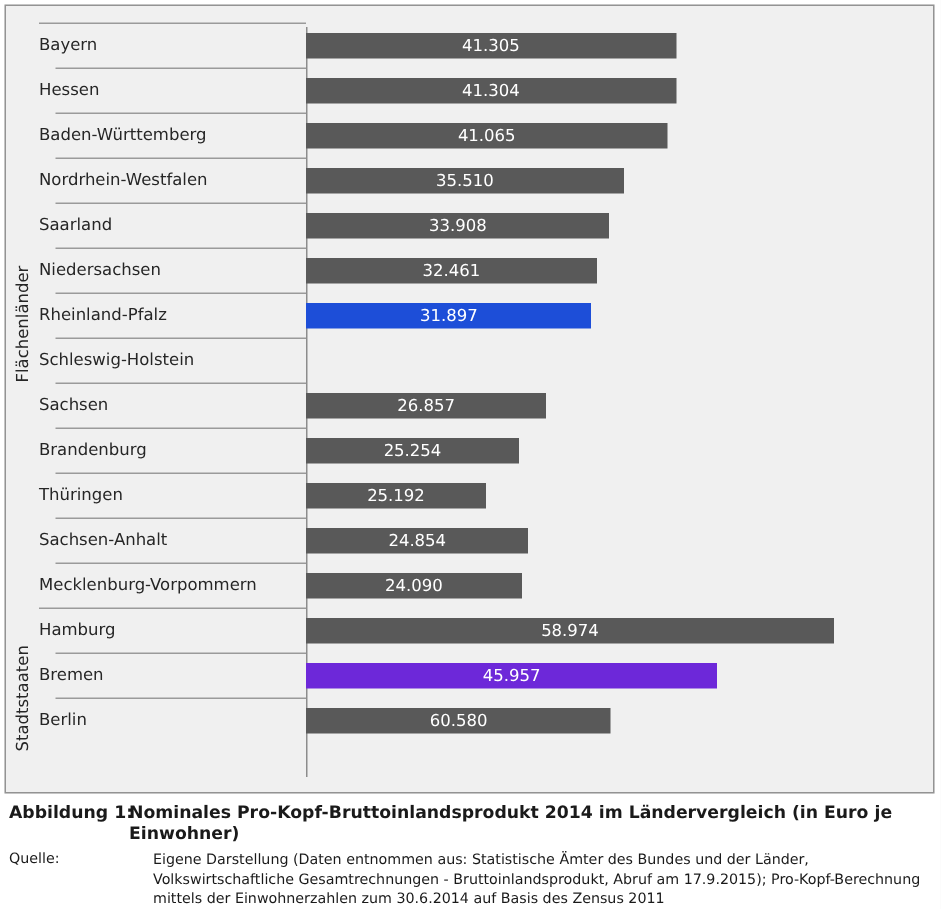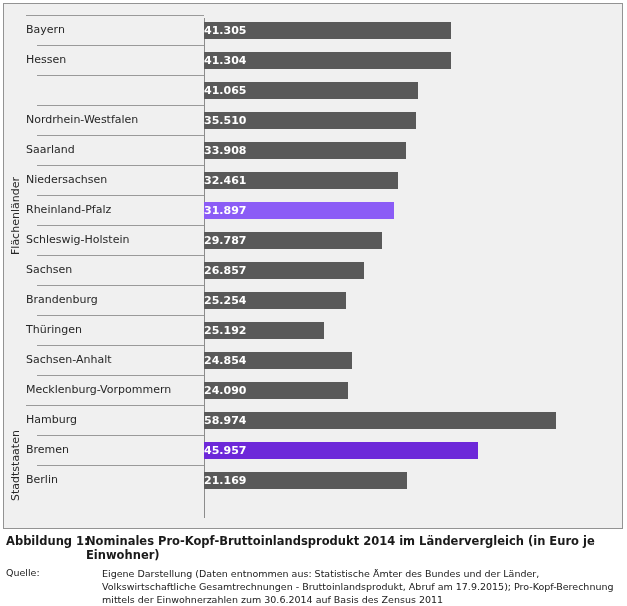--- a/index.html
+++ b/index.html
@@ -116,22 +116,23 @@
     height: 30px;
   }
   .bar {
     position: absolute;
     left: 0;
     top: 7px;
     height: 17px;
     background: #595959;
     color: #ffffff;
     font-size: 11px;
-    font-weight: bold;
+    font-weight: normal;
     line-height: 17px;
+    text-align: center;
     white-space: nowrap;
     overflow: visible;
   }
 
   
   #caption-block {
     position: absolute;
     left: 6px;
     top: 534px;
     width: 615px;
@@ -194,22 +195,23 @@
         </div>
         <div class="row">
           <div class="tick"></div>
           <div class="cat-label">Hessen</div>
           <div class="bar-wrap">
             <div class="bar" style="width: 246.533px; background: rgb(89, 89, 89);"><span>41.304</span></div>
           </div>
         </div>
         <div class="row">
           <div class="tick"></div>
-          <div class="bar-wrap">
-            <div class="bar" style="width: 214px; background: rgb(89, 89, 89);"><span>41.065</span></div>
+          <div class="cat-label">Baden-Württemberg</div>
+          <div class="bar-wrap">
+            <div class="bar" style="width: 241px; background: rgb(89, 89, 89);"><span>41.065</span></div>
           </div>
         </div>
         <div class="row">
           <div class="tick"></div>
           <div class="cat-label">Nordrhein-Westfalen</div>
           <div class="bar-wrap">
             <div class="bar" style="width: 211.95px; background: rgb(89, 89, 89);"><span>35.510</span></div>
           </div>
         </div>
         <div class="row">
@@ -223,29 +225,26 @@
           <div class="tick"></div>
           <div class="cat-label">Niedersachsen</div>
           <div class="bar-wrap">
             <div class="bar" style="width: 193.751px; background: rgb(89, 89, 89);"><span>32.461</span></div>
           </div>
         </div>
         <div class="row">
           <div class="tick"></div>
           <div class="cat-label">Rheinland-Pfalz</div>
           <div class="bar-wrap">
-            <div class="bar" style="width: 190.385px; background: #8b5cf6;"><span>31.897</span></div>
+            <div class="bar" style="width: 190.385px; background: #1d4ed8;"><span>31.897</span></div>
           </div>
         </div>
         <div class="row">
           <div class="tick"></div>
           <div class="cat-label">Schleswig-Holstein</div>
-          <div class="bar-wrap">
-            <div class="bar" style="width: 177.791px; background: rgb(89, 89, 89);"><span>29.787</span></div>
-          </div>
         </div>
         <div class="row">
           <div class="tick"></div>
           <div class="cat-label">Sachsen</div>
           <div class="bar-wrap">
             <div class="bar" style="width: 160.302px; background: rgb(89, 89, 89);"><span>26.857</span></div>
           </div>
         </div>
         <div class="row">
           <div class="tick"></div>
@@ -286,21 +285,21 @@
           <div class="tick"></div>
           <div class="cat-label">Bremen</div>
           <div class="bar-wrap">
             <div class="bar" style="width: 274.305px; background: #6d28d9;"><span>45.957</span></div>
           </div>
         </div>
         <div class="row">
           <div class="tick"></div>
           <div class="cat-label">Berlin</div>
           <div class="bar-wrap">
-            <div class="bar" style="width: 203.414px; background: rgb(89, 89, 89);"><span>21.169</span></div>
+            <div class="bar" style="width: 203.414px; background: rgb(89, 89, 89);"><span>60.580</span></div>
           </div>
         </div>
       </div>
   </div>
 
 </div>
 
 <div id="caption-block">
   <div id="fig-line">
     <div id="fig-label">Abbildung 1:</div>

